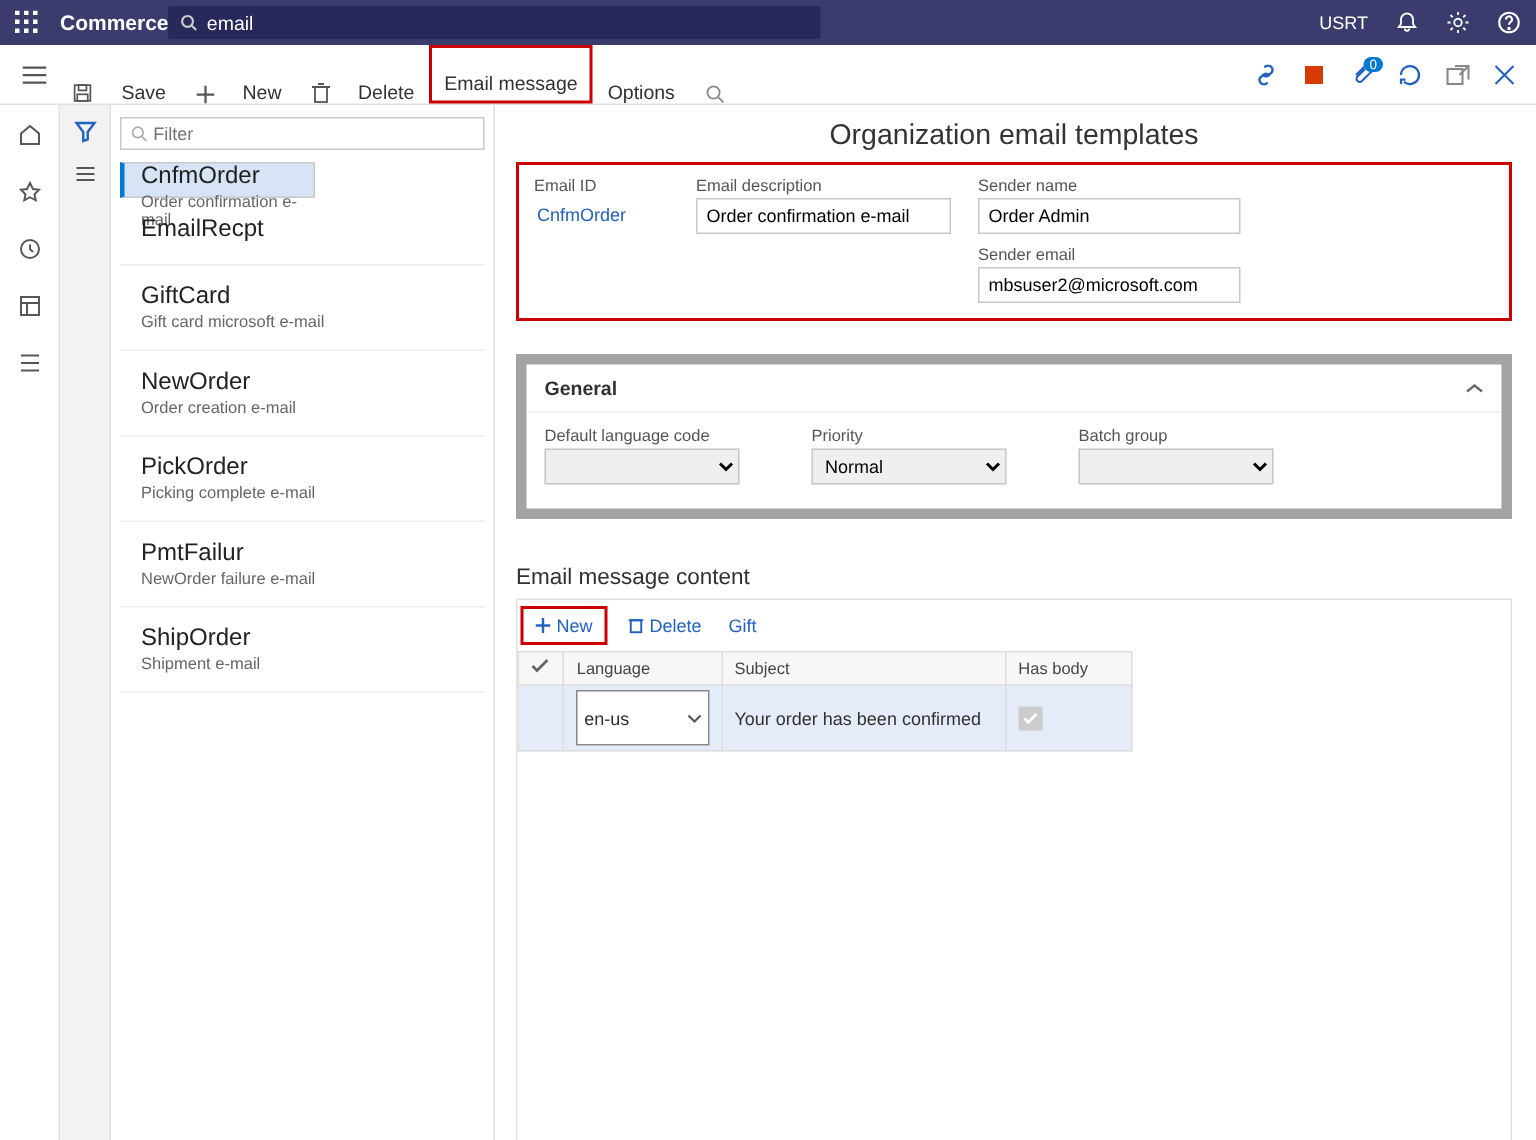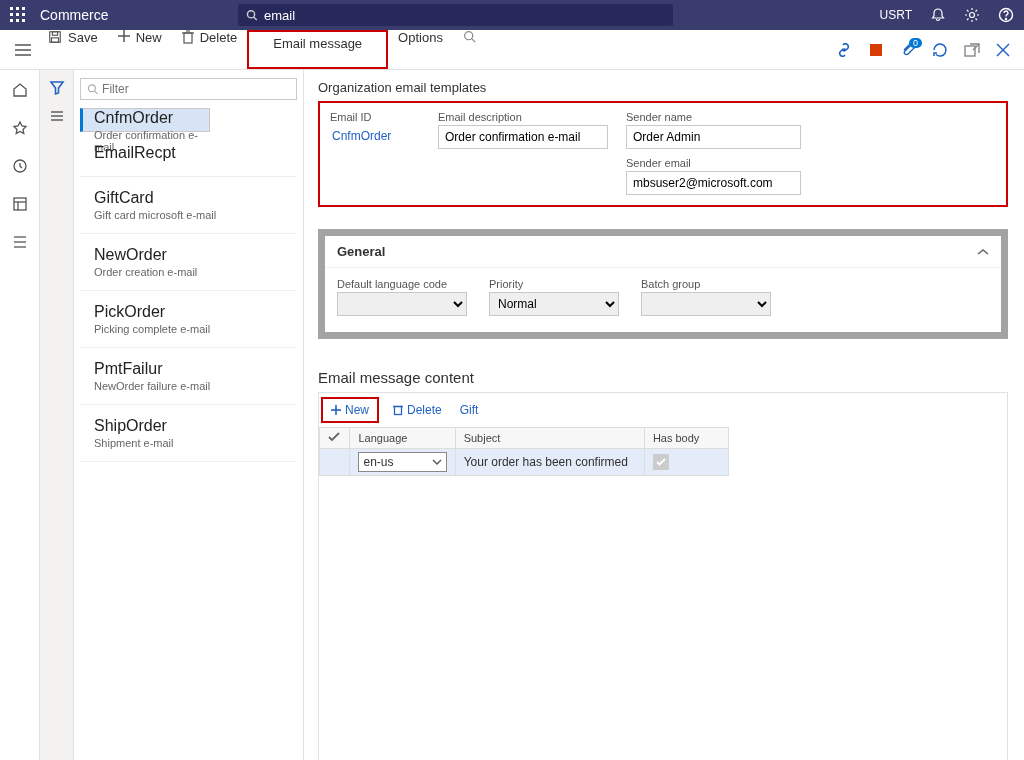--- a/index.html
+++ b/index.html
@@ -1,64 +1,64 @@
 <!DOCTYPE html>
 <html><head>
 <meta charset="utf-8">
 <style>
   * { box-sizing: border-box; margin: 0; padding: 0; }
   body { font-family: "Segoe UI", Arial, sans-serif; font-size: 13px; color: #323130; width: 1024px; height: 760px; overflow: hidden; background: #fff; }
   .topbar { height: 30px; background: #3b3c6e; color: #fff; display: flex; align-items: center; padding: 0 10px; }
   .waffle { width: 16px; height: 16px; margin-right: 14px; }
-  .brand { font-size: 14px; font-weight: 400; }
-  .searchwrap { margin-left: 130px; background:#26295a; display:flex; align-items:center; padding:2px 8px; width: 435px; height:22px; border-radius:2px; }
+  .brand { font-size: 14px; font-weight: 700; }
+  .searchwrap { background:#26295a; display:flex; align-items:center; padding:2px 8px; width: 435px; height:22px; border-radius:2px; }
   .searchwrap input { background: transparent; border: none; color: #fff; font-size: 13px; outline: none; margin-left: 6px; width: 100%; }
   .top-right { margin-left: auto; display:flex; align-items:center; gap:18px; }
   .top-right .usr { font-size: 12px; }
   .cmdbar { height: 40px; border-bottom: 1px solid #e1e1e1; display:flex; align-items:center; padding-left: 8px; position: relative; }
   .cmdbar .ham { width: 30px; display:flex; justify-content:center; }
-  .cmdbtn { display:flex; align-items:flex-start; gap:6px; padding: 0 10px; height:100%; cursor:pointer; font-size:13px; color:#323130; }
-  .cmdbtn.red { border: 2px solid #c00; padding: 4px 24px; }
+  .cmdbtn { display:flex; align-items:flex-end; gap:19px; padding: 0 10px; height:100%; cursor:pointer; font-size:13px; color:#323130; }
+  .cmdbtn.red { border: 2px solid #c00; padding: 4px 8px; }
   .cmd-right { margin-left:auto; display:flex; align-items:center; gap:16px; padding-right:14px; }
   .cmd-right svg, .top-right svg { display:block; }
   .badge { position:relative; }
   .badge .num { position:absolute; top:-4px; right:-6px; background:#0078d4; color:#fff; border-radius:8px; font-size:9px; padding:0 4px; }
   .body { display:flex; height: calc(100% - 70px); }
   .navrail { width: 40px; border-right:1px solid #e1e1e1; display:flex; flex-direction:column; align-items:center; padding-top:12px; gap:22px; }
   .toolcol { width: 34px; background:#f3f2f1; border-right:1px solid #e1e1e1; display:flex; flex-direction:column; align-items:center; padding-top:10px; gap:14px; }
-  .list { width: 230px; border-right:1px solid #e1e1e1; padding: 8px 6px 0 6px; }
+  .list { width: 256px; border-right:1px solid #e1e1e1; padding: 8px 6px 0 6px; }
   .flt { display:flex; align-items:center; gap:4px; border:1px solid #c8c8c8; padding:3px 6px; color:#888; margin-bottom:8px; }
   .flt input { border:none; outline:none; font-size:12px; width:100%; color:#323130; }
   .li { padding: 12px 14px; border-bottom:1px solid #eee; cursor:pointer; }
   .li .t1 { font-size:16px; color:#222; }
   .li .t2 { font-size:11px; color:#666; margin-top:2px; }
   .li.sel { background:#d7e4f6; border-left:3px solid #0078d4; padding-left:11px; }
   .li.sel .t1, .li.sel .t2 { color:#3b5tan; }
   .main { flex:1; padding: 10px 16px 10px 14px; overflow:auto; }
-  .pgtitle { font-size:13px; color:#333; margin-bottom:6px; }
+  .pgtitle { font-size:19px; color:#333; margin-bottom:6px;text-align:center; }
   .hdrbox { border:2px solid #c00; padding: 8px 10px 10px 10px; margin-bottom:22px; }
   .fields { display:flex; gap:18px; }
   .fld { display:flex; flex-direction:column; }
   .lbl { font-size:11px; color:#555; margin-bottom:2px; }
   .val-link { color:#2262c3; font-size:12px; padding:4px 2px; }
   .inp { border:1px solid #c8c8c8; padding:4px 6px; font-size:12px; height:24px; }
   .panel { border:7px solid #a3a3a3; margin-bottom:26px; }
   .phdr { display:flex; justify-content:space-between; align-items:center; padding:8px 12px; font-size:13px; font-weight:600; border-bottom:1px solid #eee; }
-  .pbody { padding:10px 12px 16px 12px; display:flex; gap:22px; }
+  .pbody { padding:10px 12px 16px 12px; display:flex; gap:48px; }
   .sel { border:1px solid #c8c8c8; height:24px; width:130px; font-size:12px; padding:0 4px; }
   .sectitle { font-size:15px; margin-bottom:6px;margin-top:30px; }
   .tbwrap { border:1px solid #e1e1e1; }
   .tbbar { display:flex; align-items:center; padding:4px 2px; gap:10px; }
   .tbbar .btn { display:flex; align-items:center; gap:4px; color:#2262c3; font-size:12px; padding:2px 4px; cursor:pointer; }
   .newbox { border:2px solid #c00; padding:2px 4px; }
   table { border-collapse: collapse; width:410px; }
   th { text-align:left; font-weight:400; font-size:11px; color:#444; background:#f7f7f7; border:1px solid #ddd; padding:4px 8px; }
   td { border:1px solid #ddd; padding:3px 8px; font-size:12px; }
   tr.rsel td { background:#e3ecf8; }
-  .lang-dd { display:flex; align-items:center; justify-content:space-between; border:1px solid #888; background:#fff; height:20px; padding:0 4px; font-size:12px; }
+  .lang-dd { display:flex; align-items:center; justify-content:space-between; border:1px solid #888; background:#fff; height:37px; padding:0 4px; font-size:12px; }
   .chkd { width:16px; height:16px; background:#ccc; display:flex; align-items:center; justify-content:center; }
 </style>
 </head>
 <body>
 
 <div class="topbar">
   <svg class="waffle" viewBox="0 0 16 16" fill="#fff">
       <rect x="0" y="0" width="3" height="3"></rect>
       <rect x="6" y="0" width="3" height="3"></rect>
       <rect x="12" y="0" width="3" height="3"></rect>

